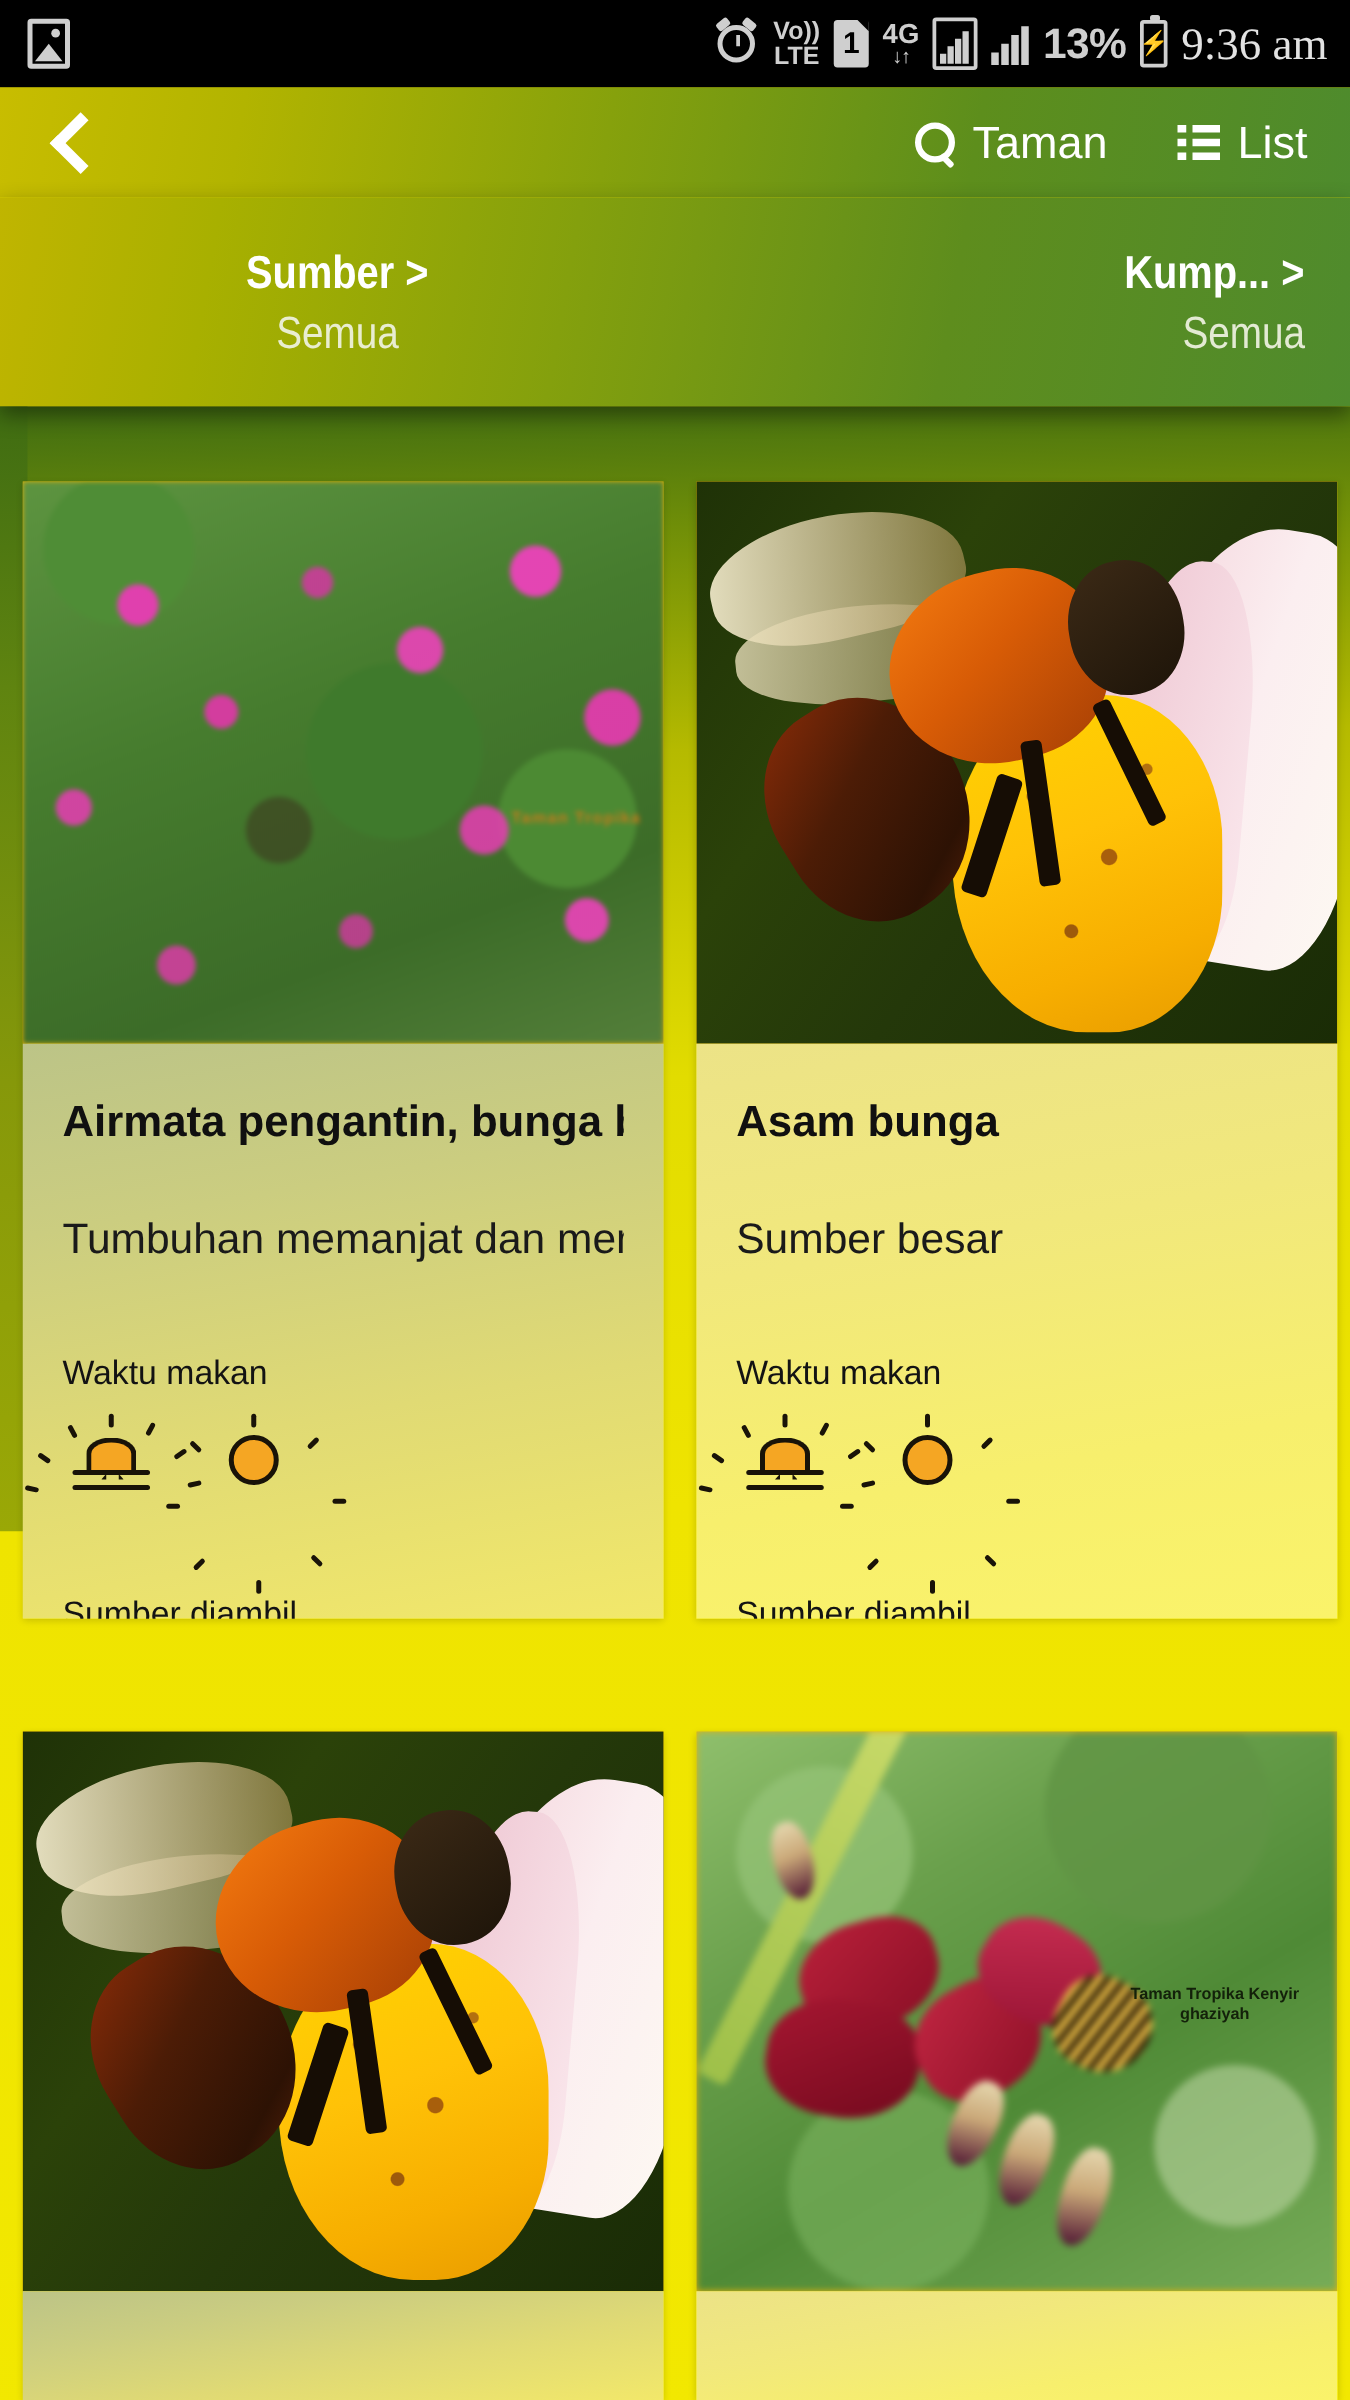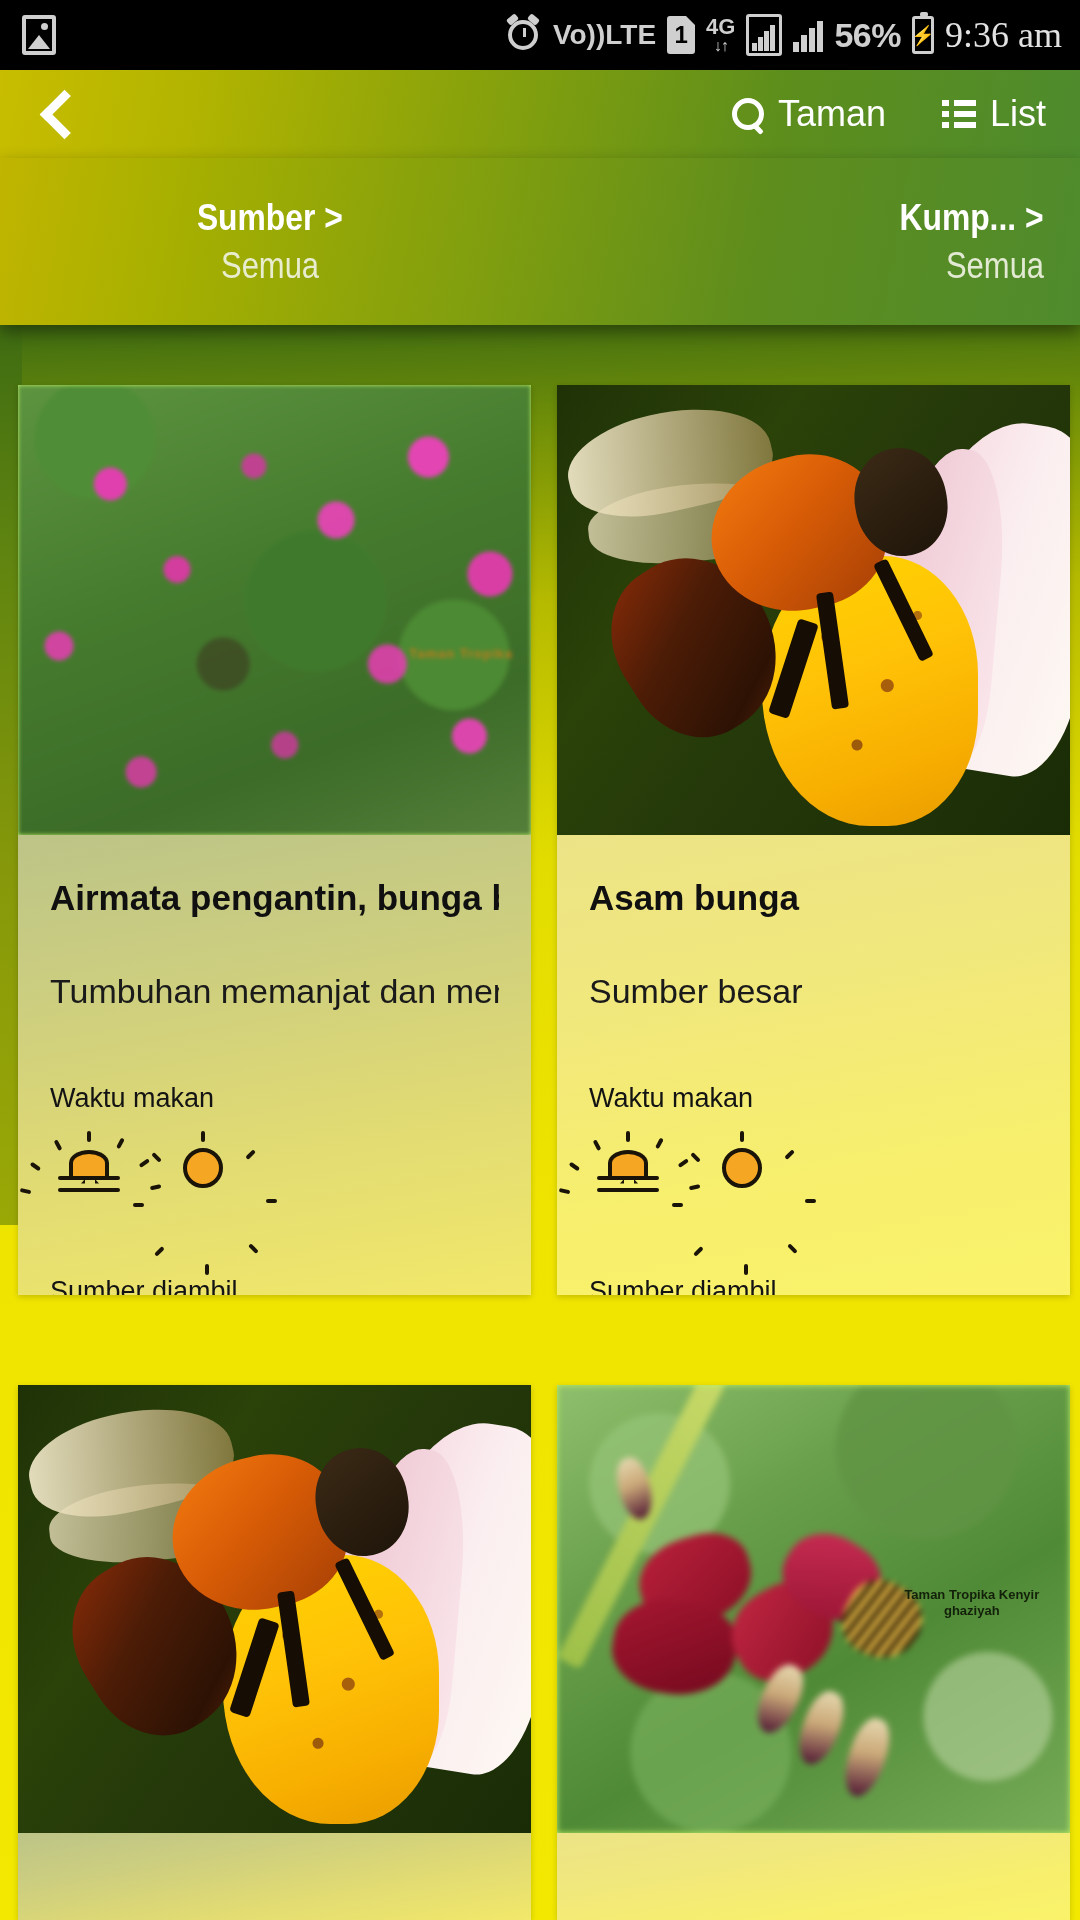--- a/index.html
+++ b/index.html
@@ -22,21 +22,21 @@
   .gallery-ic{width:34px;height:40px;border:4px solid #cfcfcf;border-radius:3px;position:relative;background:#000;}
   .gallery-ic::before{content:"";position:absolute;left:2px;bottom:2px;width:0;height:0;
      border-left:11px solid transparent;border-right:11px solid transparent;border-bottom:14px solid #cfcfcf;}
   .gallery-ic::after{content:"";position:absolute;right:4px;top:4px;width:7px;height:7px;border-radius:50%;background:#cfcfcf;}
   .alarm-ic{position:relative;width:38px;height:40px;display:flex;align-items:center;justify-content:center;}
   .alarm-ic .bell{width:30px;height:30px;border:4px solid #cfcfcf;border-radius:50%;position:relative;}
   .alarm-ic .bell::before,.alarm-ic .bell::after{content:"";position:absolute;top:-8px;width:11px;height:7px;background:#cfcfcf;border-radius:2px;}
   .alarm-ic .bell::before{left:-5px;transform:rotate(-40deg);}
   .alarm-ic .bell::after{right:-5px;transform:rotate(40deg);}
   .alarm-ic .hands{position:absolute;left:19px;top:13px;width:3px;height:9px;background:#cfcfcf;}
-  .volte{display:flex;flex-direction:row;align-items:center;line-height:1.0;font-size:28px;font-weight:700;}
+  .volte{display:flex;flex-direction:column;align-items:center;line-height:1.0;font-size:20px;font-weight:700;}
   .sim-ic{width:28px;height:38px;background:#cfcfcf;border-radius:3px;color:#000;font-size:24px;font-weight:700;
      display:flex;align-items:center;justify-content:center;position:relative;}
   .sim-ic::after{content:"";position:absolute;right:0;top:0;width:0;height:0;border-top:9px solid #000;border-left:9px solid transparent;}
   .fourg{display:flex;flex-direction:column;align-items:center;line-height:0.95;}
   .fourg .lbl{font-size:22px;font-weight:700;}
   .fourg .arrows{font-size:16px;letter-spacing:-1px;}
   .sigbox{width:36px;height:42px;border:3px solid #cfcfcf;border-radius:3px;position:relative;overflow:hidden;}
   .bars{display:flex;align-items:flex-end;gap:2px;height:34px;}
   .bars i{display:block;width:6px;background:#cfcfcf;}
   .bars.inbox{position:absolute;left:3px;bottom:2px;height:28px;gap:1px;}
@@ -103,21 +103,21 @@
   
   .grid{position:absolute;left:0;top:325px;width:1080px;height:1595px;}
   .card{
     position:absolute; width:513px; overflow:hidden;
     box-shadow:0 2px 6px rgba(0,0,0,0.18);
   }
   .card.left{left:18px;}
   .card.right{left:557px;}
   .card.row1{top:60px;height:910px;}
   .card.row2{top:1060px;height:535px;}
-  .card-photo{width:100%;height:450px;position:relative;overflow:hidden;background:#bef264;}
+  .card-photo{width:100%;height:450px;position:relative;overflow:hidden;background:#eab308;}
   .card.row2 .card-photo{height:448px;}
   .card-body{
     height:460px;padding:44px 32px 0 32px;position:relative;
   }
   .card.left .card-body{background:linear-gradient(170deg,#bcc487 0%,#cbcd80 28%,#e0da74 62%,#f2e86a 100%);}
   .card.right .card-body{background:linear-gradient(170deg,#ece387 0%,#f1e87c 35%,#f7ef6d 70%,#faf36a 100%);}
   .card.row2 .card-body{height:87px;}
   .card-title{font-size:35px;font-weight:700;color:#101010;white-space:nowrap;overflow:hidden;line-height:1.1;}
   .card-desc{font-size:34px;font-weight:400;color:#1a1a1a;margin-top:54px;white-space:nowrap;overflow:hidden;}
   .sec-label{font-size:27px;font-weight:400;color:#131313;margin-top:72px;}
@@ -263,21 +263,21 @@
           <i style="height:20px"></i>
           <i style="height:26px"></i>
         </span>
     </span>
     <span class="bars">
       <i style="height:10px"></i>
         <i style="height:17px"></i>
         <i style="height:24px"></i>
         <i style="height:31px"></i>
     </span>
-    <span class="pct">56%</span>
+    <span class="pct">13%</span>
     <span class="batt">
         <span class="bolt">⚡</span>
       </span>
     <span class="clock">9:36 am</span>
   </div>
 </div>
 
 <div class="toolbar">
   <span class="back-chev"></span>
   <div class="tb-actions">

